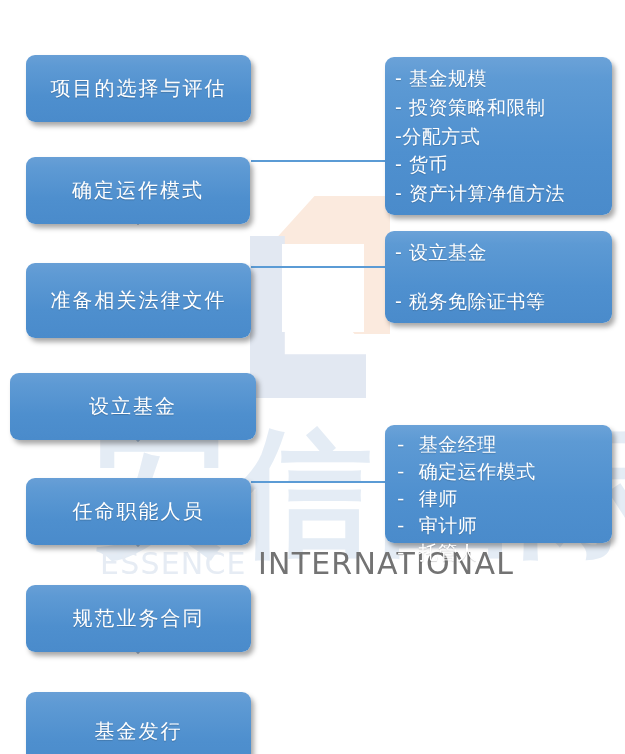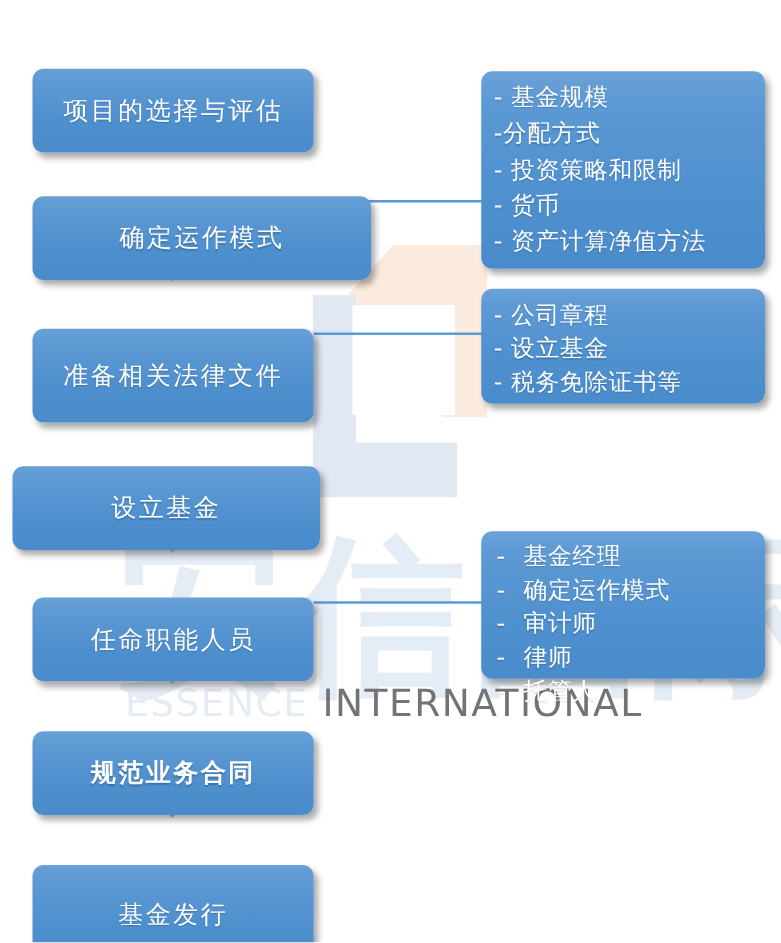--- a/index.html
+++ b/index.html
@@ -173,21 +173,21 @@
       <defs>
         <linearGradient id="ag1" x1="0" y1="0" x2="0" y2="1">
           <stop offset="0%" stop-color="#cfdcec"></stop>
           <stop offset="100%" stop-color="#9fbada"></stop>
         </linearGradient>
       </defs>
       <polygon points="8,0 20,0 20,13 27,13 14,27 1,13 8,13" fill="url(#ag1)" stroke="#b0c6de" stroke-width="0.7"></polygon>
     </svg>
   </div>
 
-  <div class="node" style="left:26px; top:127px; width:271px; height:67px;">
+  <div class="node" style="left:26px; top:127px; width:224px; height:67px;">
     <span class="node-label">确定运作模式</span>
   </div>
 
   <div class="arrow" style="left:124px; top:198px;">
     <svg width="28" height="28" viewBox="0 0 28 28">
       <polygon points="8,0 20,0 20,13 27,13 14,27 1,13 8,13" fill="url(#ag1)" stroke="#b0c6de" stroke-width="0.7"></polygon>
     </svg>
   </div>
 
   <div class="node" style="left:26px; top:233px; width:225px; height:75px;">
@@ -213,49 +213,48 @@
   <div class="node" style="left:26px; top:448px; width:225px; height:67px;">
     <span class="node-label">任命职能人员</span>
   </div>
 
   <div class="arrow" style="left:124px; top:520px;">
     <svg width="28" height="28" viewBox="0 0 28 28">
       <polygon points="8,0 20,0 20,13 27,13 14,27 1,13 8,13" fill="url(#ag1)" stroke="#b0c6de" stroke-width="0.7"></polygon>
     </svg>
   </div>
 
-  <div class="node" style="left:26px; top:555px; width:225px; height:67px;font-weight:bold;">
+  <div class="node" style="left:26px; top:555px; width:225px; height:67px;">
     <span class="node-label">规范业务合同</span>
   </div>
 
   <div class="arrow" style="left:124px; top:627px;">
     <svg width="28" height="28" viewBox="0 0 28 28">
       <polygon points="8,0 20,0 20,13 27,13 14,27 1,13 8,13" fill="url(#ag1)" stroke="#b0c6de" stroke-width="0.7"></polygon>
     </svg>
   </div>
 
   <div class="node" style="left:26px; top:662px; width:225px; height:79px;">
     <span class="node-label">基金发行</span>
   </div>
 
   <div class="detail" style="left:385px; top:57px; width:227px; height:158px;">
     <div class="detail-line">- 基金规模</div>
+    <div class="detail-line">- 投资策略和限制</div>
     <div class="detail-line">-分配方式</div>
-    <div class="detail-line">- 投资策略和限制</div>
     <div class="detail-line">- 货币</div>
     <div class="detail-line">- 资产计算净值方法</div>
   </div>
 
   <div class="detail" style="left:385px; top:231px; width:227px; height:92px;">
-    <div class="detail-line">- 公司章程</div>
     <div class="detail-line">- 设立基金</div>
     <div class="detail-line">- 税务免除证书等</div>
   </div>
 
   <div class="detail" style="left:385px; top:425px; width:227px; height:118px;font-family:Liberation Mono, monospace;">
     <div class="detail-line">- 基金经理</div>
     <div class="detail-line">- 确定运作模式</div>
+    <div class="detail-line">- 律师</div>
     <div class="detail-line">- 审计师</div>
-    <div class="detail-line">- 律师</div>
     <div class="detail-line">- 托管人</div>
   </div>
 
 </div>
 
 </body></html>

